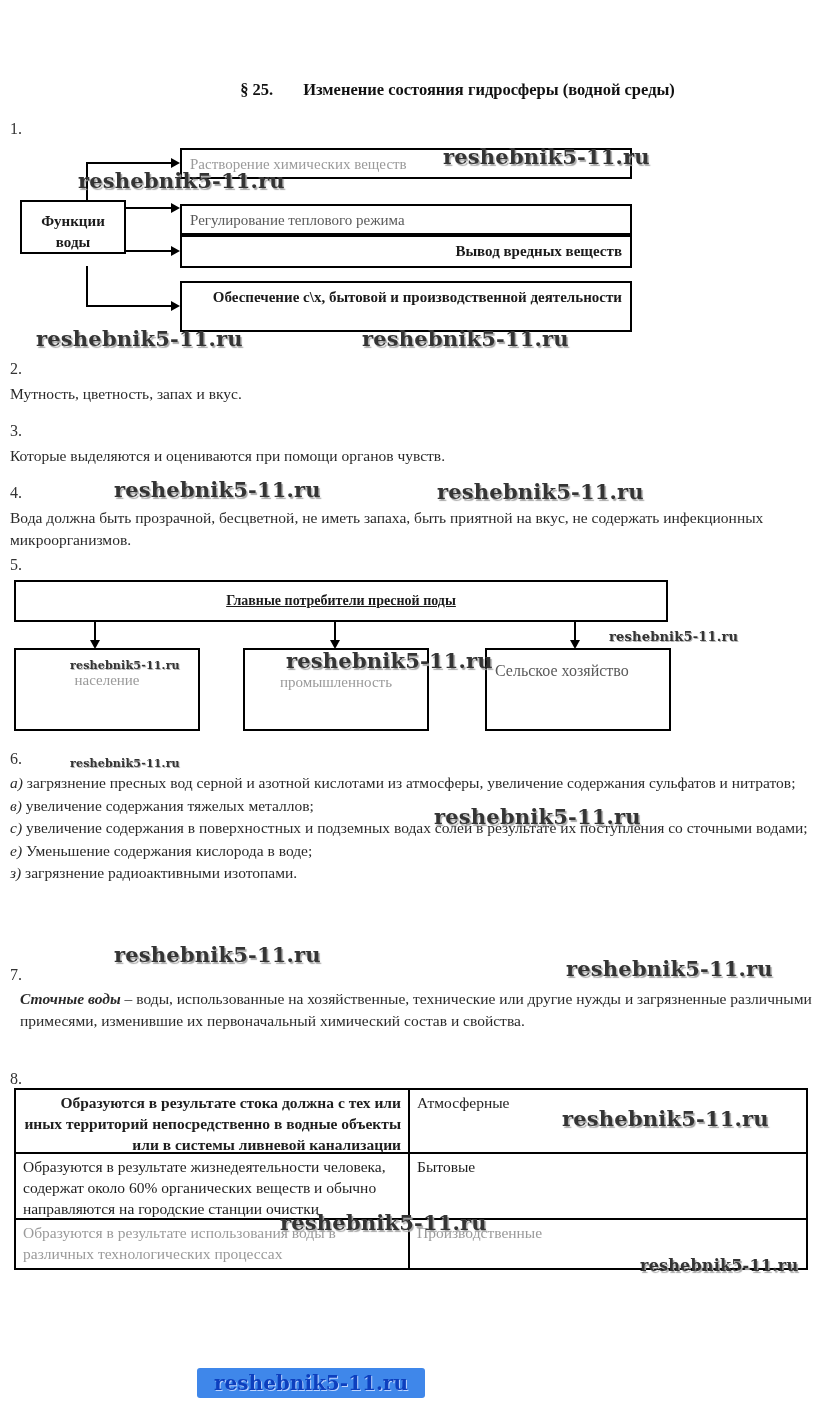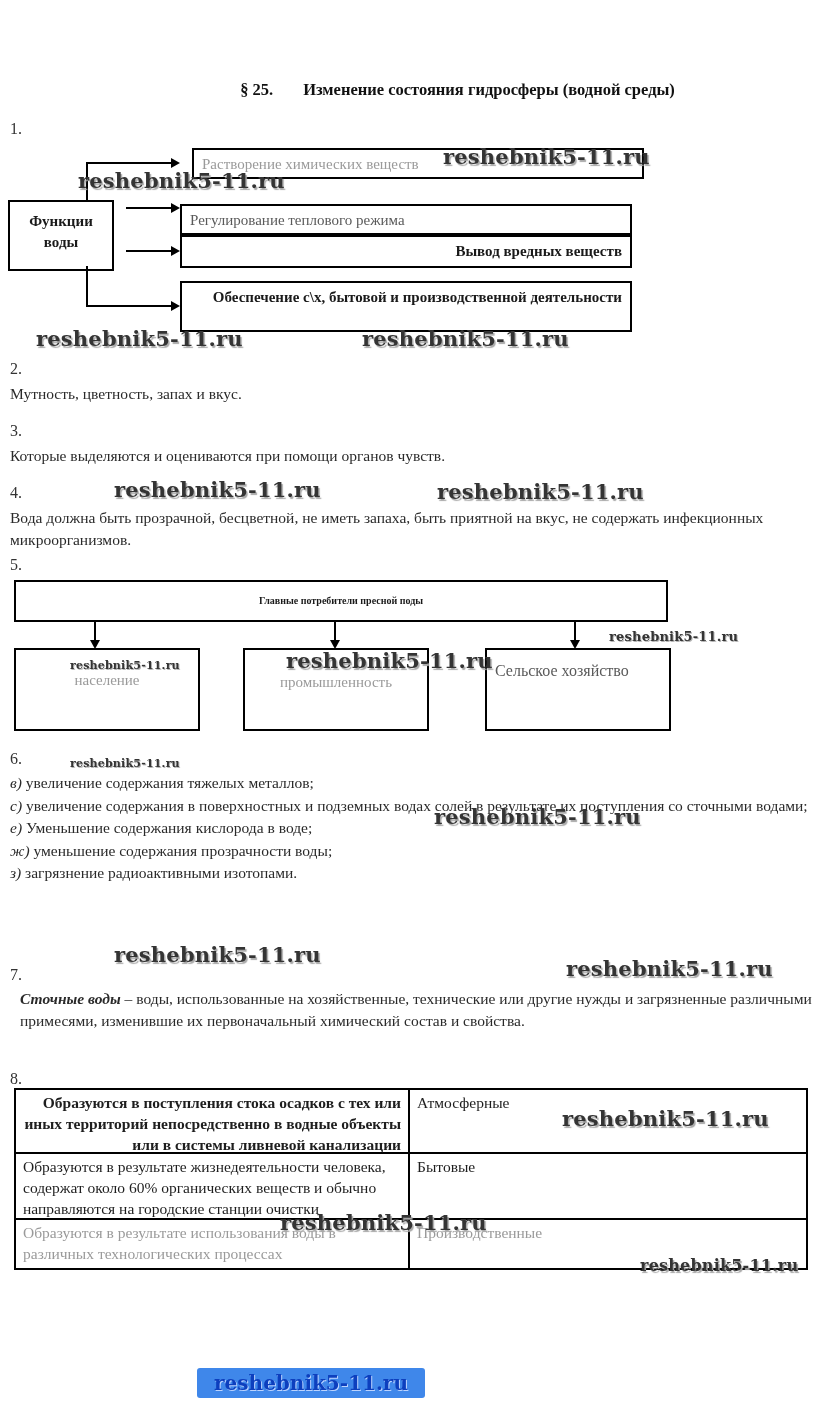--- a/index.html
+++ b/index.html
@@ -60,39 +60,39 @@
 <div class="page">
 
   <div class="abs title" style="top:80px; left:0;">
     <span>§ 25.</span><span class="gap"></span><span>Изменение состояния гидросферы (водной среды)</span>
   </div>
 
   <div class="abs num" style="left:10px; top:120px;">1.</div>
 
   <div>
 
-    <div class="box" style="left:8px; top:200px; width:106px; height:71px;">
+    <div class="box" style="left:20px; top:200px; width:106px; height:54px;">
       <span class="lbl bold center" style="padding-top:9px;">Функции воды</span>
     </div>
 
     <div class="vline" style="left:86px; top:163px; height:37px;"></div>
     <div class="hline" style="left:86px; top:162px; width:86px;"></div>
     <div class="arrow-right" style="left:171px; top:158px;"></div>
 
     <div class="hline" style="left:126px; top:207px; width:46px;"></div>
     <div class="arrow-right" style="left:171px; top:203px;"></div>
 
     <div class="hline" style="left:126px; top:250px; width:46px;"></div>
     <div class="arrow-right" style="left:171px; top:246px;"></div>
 
     <div class="vline" style="left:86px; top:266px; height:41px;"></div>
     <div class="hline" style="left:86px; top:305px; width:86px;"></div>
     <div class="arrow-right" style="left:171px; top:301px;"></div>
 
-    <div class="box" style="left:180px; top:148px; width:452px; height:31px;margin-left:12px;">
+    <div class="box" style="left:180px; top:148px; width:452px; height:31px;">
       <span class="lbl faded">Растворение химических веществ</span>
     </div>
     <div class="box" style="left:180px; top:192px; width:452px; height:31px;margin-top:12px;">
       <span class="lbl semi">Регулирование теплового режима</span>
     </div>
     <div class="box" style="left:180px; top:235px; width:452px; height:33px;">
       <span class="lbl bold">Вывод вредных веществ</span>
     </div>
     <div class="box" style="left:180px; top:281px; width:452px; height:51px;">
       <span class="lbl bold" style="line-height:21px;">Обеспечение с\х, бытовой и производственной деятельности</span>
@@ -105,21 +105,21 @@
   <div class="abs num" style="left:10px; top:422px;">3.</div>
   <div class="abs txt" style="left:10px; top:445px; width:805px;">Которые выделяются и оцениваются при помощи органов чувств.</div>
 
   <div class="abs num" style="left:10px; top:484px;">4.</div>
   <div class="abs txt" style="left:10px; top:507px; width:805px;">Вода должна быть прозрачной, бесцветной, не иметь запаха, быть приятной на вкус, не содержать инфекционных микроорганизмов.</div>
 
   <div class="abs num" style="left:10px; top:556px;">5.</div>
 
   <div>
     <div class="box" style="left:14px; top:580px; width:654px; height:42px;">
-      <span class="lbl bold center" style="padding-top:8px; font-size:10px;">Главные потребители пресной поды</span>
+      <span class="lbl bold center" style="padding-top:8px; font-size:14px;text-decoration:underline;">Главные потребители пресной поды</span>
     </div>
 
     <div class="vline" style="left:94px; top:622px; height:20px;"></div>
     <div class="arrow-down" style="left:90px; top:640px;"></div>
     <div class="vline" style="left:334px; top:622px; height:20px;"></div>
     <div class="arrow-down" style="left:330px; top:640px;"></div>
     <div class="vline" style="left:574px; top:622px; height:20px;"></div>
     <div class="arrow-down" style="left:570px; top:640px;"></div>
 
     <div class="box" style="left:14px; top:648px; width:186px; height:83px;">
@@ -128,36 +128,36 @@
     <div class="box" style="left:243px; top:648px; width:186px; height:83px;">
       <span class="lbl faded center" style="padding-top:22px;">промышленность</span>
     </div>
     <div class="box" style="left:485px; top:648px; width:186px; height:83px;">
       <span class="lbl semi" style="padding-top:10px; font-size:16px;">Сельское хозяйство</span>
     </div>
   </div>
 
   <div class="abs num" style="left:10px; top:750px;">6.</div>
   <div class="abs s6-items" style="left:10px; top:772px;">
+    <div class="s6-item"><span class="it">а)</span> <span>загрязнение пресных вод серной и азотной кислотами из атмосферы, увеличение содержания сульфатов и нитратов;</span></div>
     <div class="s6-item"><span class="it">в)</span> <span>увеличение содержания тяжелых металлов;</span></div>
     <div class="s6-item"><span class="it">с)</span> <span>увеличение содержания в поверхностных и подземных водах солей в результате их поступления со сточными водами;</span></div>
     <div class="s6-item"><span class="it">е)</span> <span>Уменьшение содержания кислорода в воде;</span></div>
-    <div class="s6-item"><span class="it">ж)</span> <span>уменьшение содержания прозрачности воды;</span></div>
     <div class="s6-item"><span class="it">з)</span> <span>загрязнение радиоактивными изотопами.</span></div>
   </div>
 
   <div class="abs num" style="left:10px; top:966px;">7.</div>
   <div class="abs txt" style="left:20px; top:988px; width:805px;">
     <span class="bolditalic">Сточные воды</span><span> – воды, использованные на хозяйственные, технические или другие нужды и загрязненные различными примесями, изменившие их первоначальный химический состав и свойства.</span>
   </div>
 
   <div class="abs num" style="left:10px; top:1070px;">8.</div>
   <div class="table8" style="left:14px; top:1088px; width:794px;">
     <div class="trow" style="height:64px;">
-      <div class="tcell left bold">Образуются в поступления стока осадков с тех или иных территорий непосредственно в водные объекты или в системы ливневой канализации</div>
+      <div class="tcell left bold">Образуются в результате стока должна с тех или иных территорий непосредственно в водные объекты или в системы ливневой канализации</div>
       <div class="tcell right">Атмосферные</div>
     </div>
     <div class="trow" style="height:66px;">
       <div class="tcell left">Образуются в результате жизнедеятельности человека, содержат около 60% органических веществ и обычно направляются на городские станции очистки</div>
       <div class="tcell right">Бытовые</div>
     </div>
     <div class="trow" style="height:48px;">
       <div class="tcell left faded">Образуются в результате использования воды в различных технологических процессах</div>
       <div class="tcell right faded">Производственные</div>
     </div>

